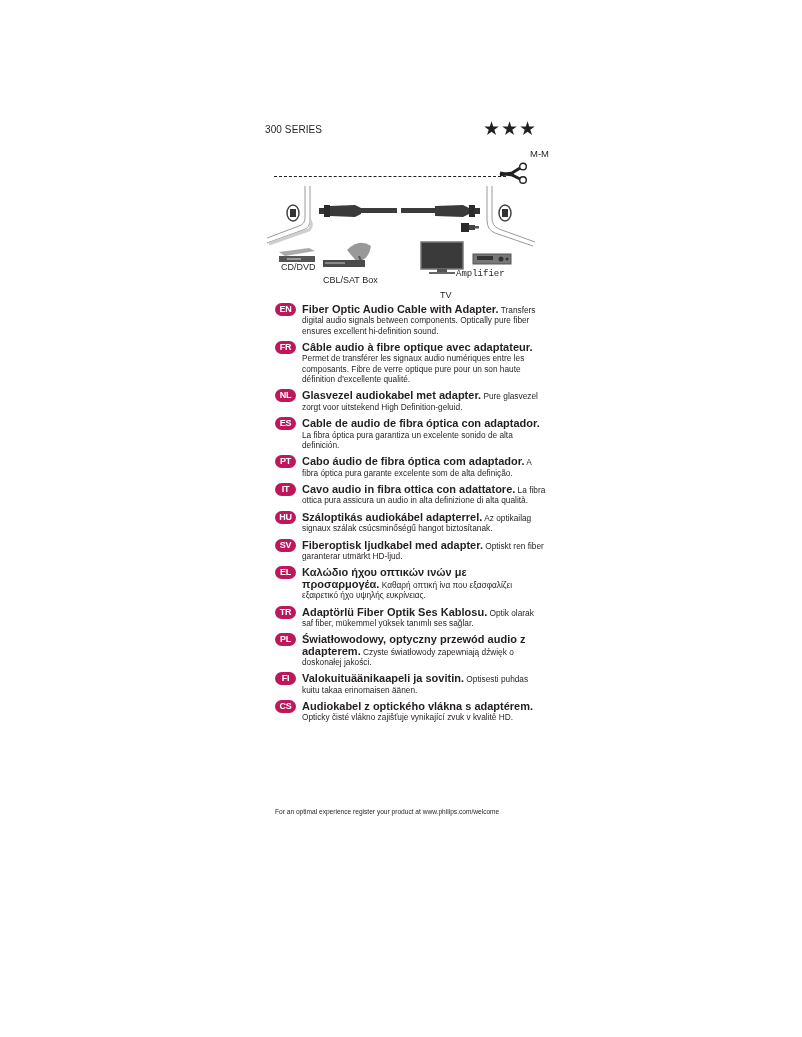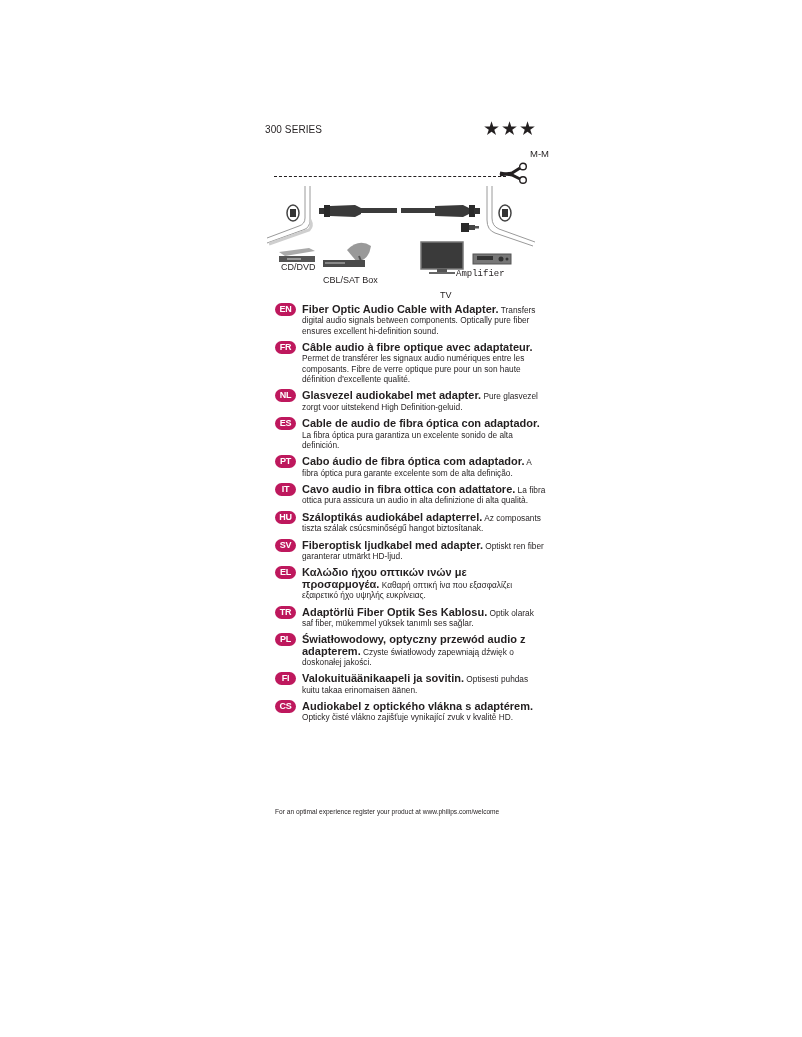--- a/index.html
+++ b/index.html
@@ -125,21 +125,21 @@
     <div class="lang">
       <span class="badge">PT</span>
       <span class="title">Cabo áudio de fibra óptica com adaptador.</span><span> A fibra óptica pura garante excelente som de alta definição.</span>
     </div>
     <div class="lang">
       <span class="badge">IT</span>
       <span class="title">Cavo audio in fibra ottica con adattatore.</span><span> La fibra ottica pura assicura un audio in alta definizione di alta qualità.</span>
     </div>
     <div class="lang">
       <span class="badge">HU</span>
-      <span class="title">Száloptikás audiokábel adapterrel.</span><span> Az composants tiszta szálak csúcsminőségű hangot biztosítanak.</span>
+      <span class="title">Száloptikás audiokábel adapterrel.</span><span> Az optikailag signaux szálak csúcsminőségű hangot biztosítanak.</span>
     </div>
     <div class="lang">
       <span class="badge">SV</span>
       <span class="title">Fiberoptisk ljudkabel med adapter.</span><span> Optiskt ren fiber garanterar utmärkt HD-ljud.</span>
     </div>
     <div class="lang">
       <span class="badge">EL</span>
       <span class="title">Καλώδιο ήχου οπτικών ινών με προσαρμογέα.</span><span> Καθαρή οπτική ίνα που εξασφαλίζει εξαιρετικό ήχο υψηλής ευκρίνειας.</span>
     </div>
     <div class="lang">

